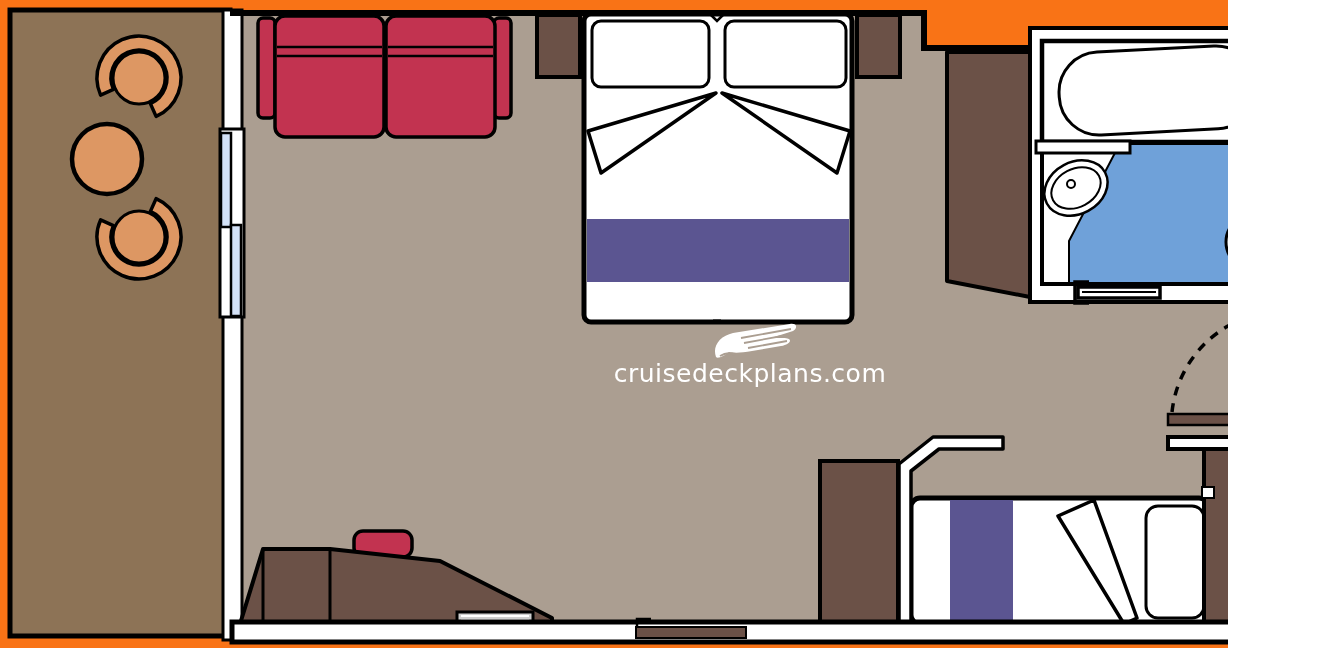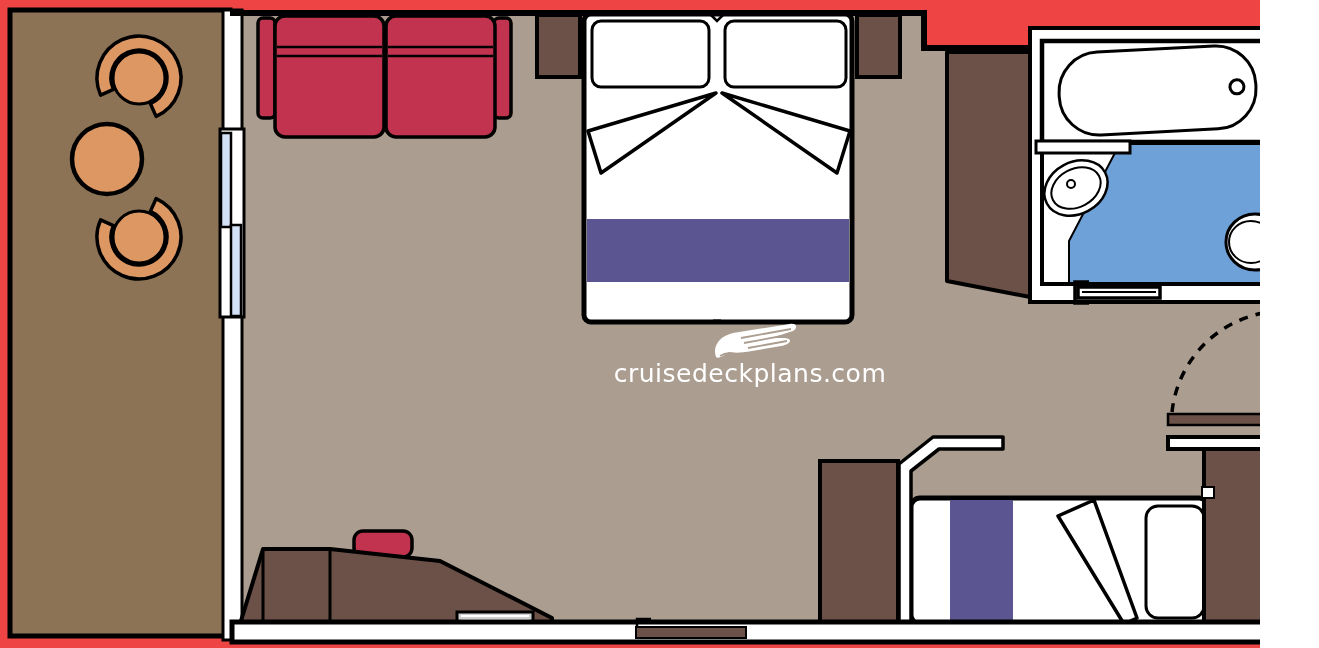--- a/index.html
+++ b/index.html
@@ -1,17 +1,17 @@
 <!DOCTYPE html>
 <html style="--cabin-floor: #ab9e91; --balcony-floor: #8d7356; --wood-furniture: #6b5147; --sofa-red: #c23350; --bedding-purple: #5b5591; --bathroom-blue: #6fa1d9; --glass-blue: #d3e1f6; --balcony-furniture-tan: #dd9763; --tray-gray: #cfcfcf; --wall-fill: #ffffff; --outline: #000000;"><head>
 <meta charset="utf-8">
 <style>
   html,body{margin:0;padding:0;background:#fff;}
-  #stage{position:relative;width:1228px;height:648px;background:#ef4444;overflow:hidden;
-         font-family:"DejaVu Sans","Liberation Sans",sans-serif;padding-left:32px;}
+  #stage{position:relative;width:1228px;height:648px;background:#f97316;overflow:hidden;
+         font-family:"DejaVu Sans","Liberation Sans",sans-serif;}
   svg{position:absolute;left:0;top:0;display:block;}
   .bfloor{fill:var(--balcony-floor);stroke:#000;}
   .floor{fill:var(--cabin-floor);}
   .wall{fill:#fff;stroke:#000;}
   .ln{fill:none;stroke:#000;}
   .wood{fill:var(--wood-furniture);stroke:#000;}
   .red{fill:var(--sofa-red);stroke:#000;}
   .purple{fill:var(--bedding-purple);}
   .blue{fill:var(--bathroom-blue);stroke:#000;}
   .glass{fill:var(--glass-blue);stroke:#000;}

